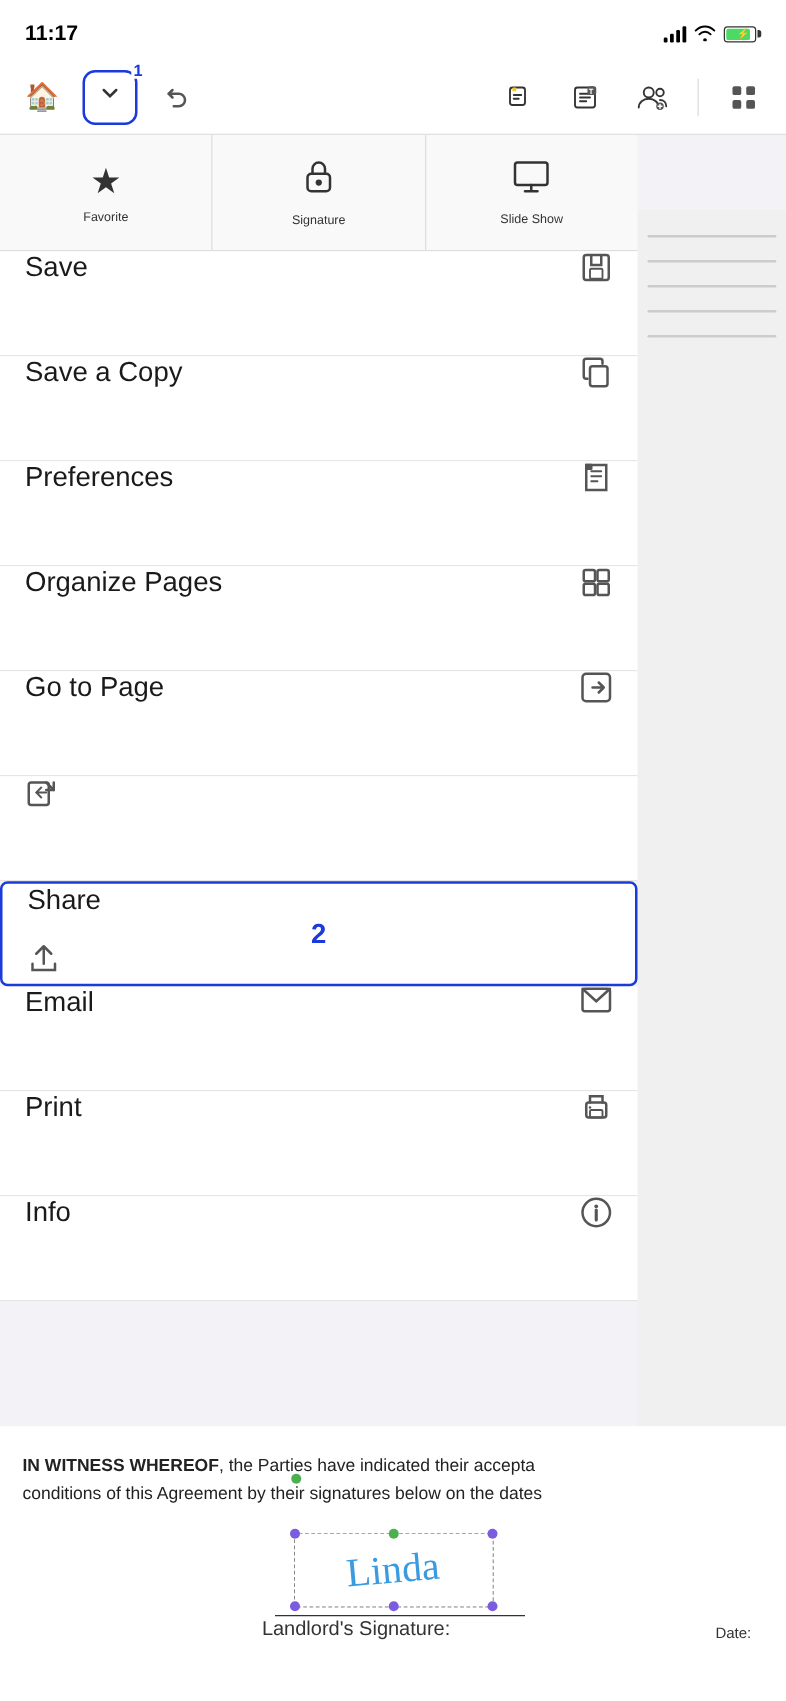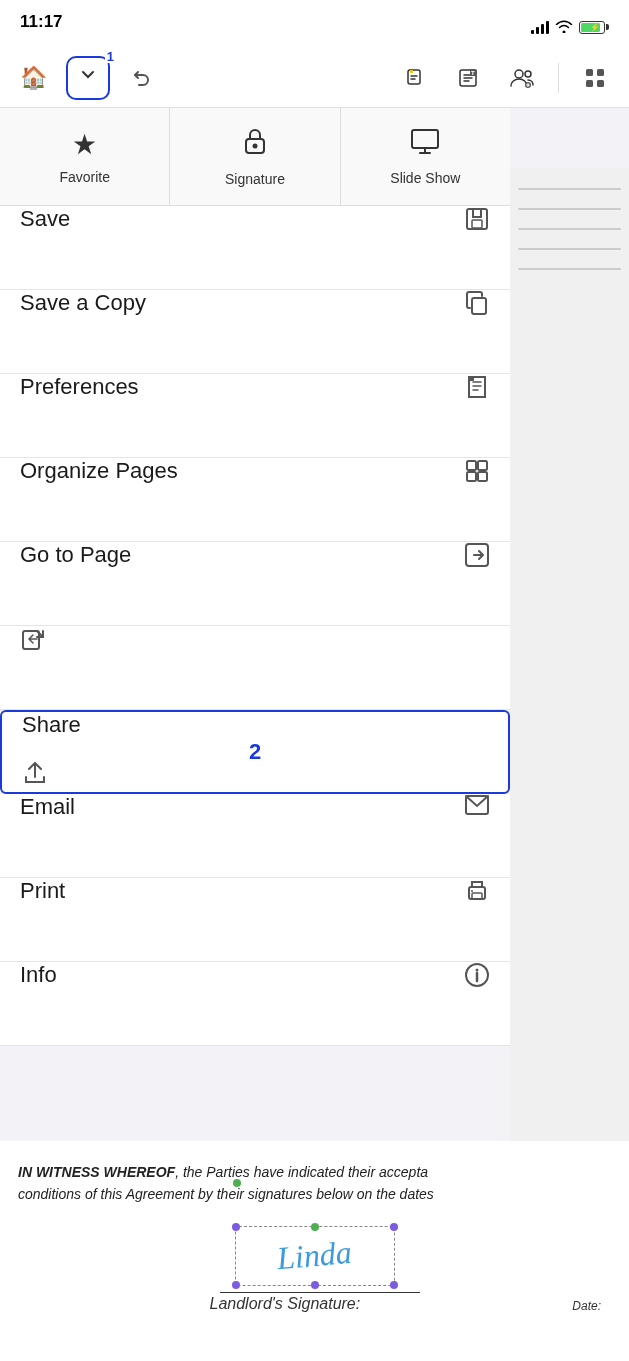--- a/index.html
+++ b/index.html
@@ -10,20 +10,21 @@
       font-family: -apple-system, BlinkMacSystemFont, 'SF Pro Text', sans-serif;
       background: #f2f2f7;
       overflow: hidden;
       position: relative;
     }
 
     
     .status-bar {
       display: flex;
       justify-content: space-between;
+      align-items: center;
       padding: 12px 20px 6px;
       background: #fff;
       height: 48px;
     }
     .status-time {
       font-size: 17px;
       font-weight: 600;
       color: #000;
     }
     .status-icons {
@@ -158,21 +159,21 @@
       gap: 8px;
       cursor: pointer;
       border-right: 1px solid #ddd;
     }
     .icon-item:last-child { border-right: none; }
     .icon-item .icon-symbol {
       font-size: 28px;
       color: #333;
     }
     .icon-item .icon-label {
-      font-size: 14px;
+      font-size: 10px;
       color: #333;
     }
 
     
     .menu-item {
       display: flex;
       align-items: flex-start;
       justify-content: space-between;
       background: #fff;
       padding: 0 20px;
@@ -230,21 +231,20 @@
     
     .doc-bottom {
       position: absolute;
       bottom: 0;
       left: 0;
       right: 0;
       height: 220px;
       background: #fff;
       padding: 20px 18px 28px;
       overflow: hidden;
-      font-style: italic;
     }
     .doc-bottom-text {
       font-size: 14px;
       color: #222;
       line-height: 1.6;
       margin-bottom: 20px;
     }
     .doc-bottom-text strong { font-weight: 700; }
     .signature-area {
       position: relative;

